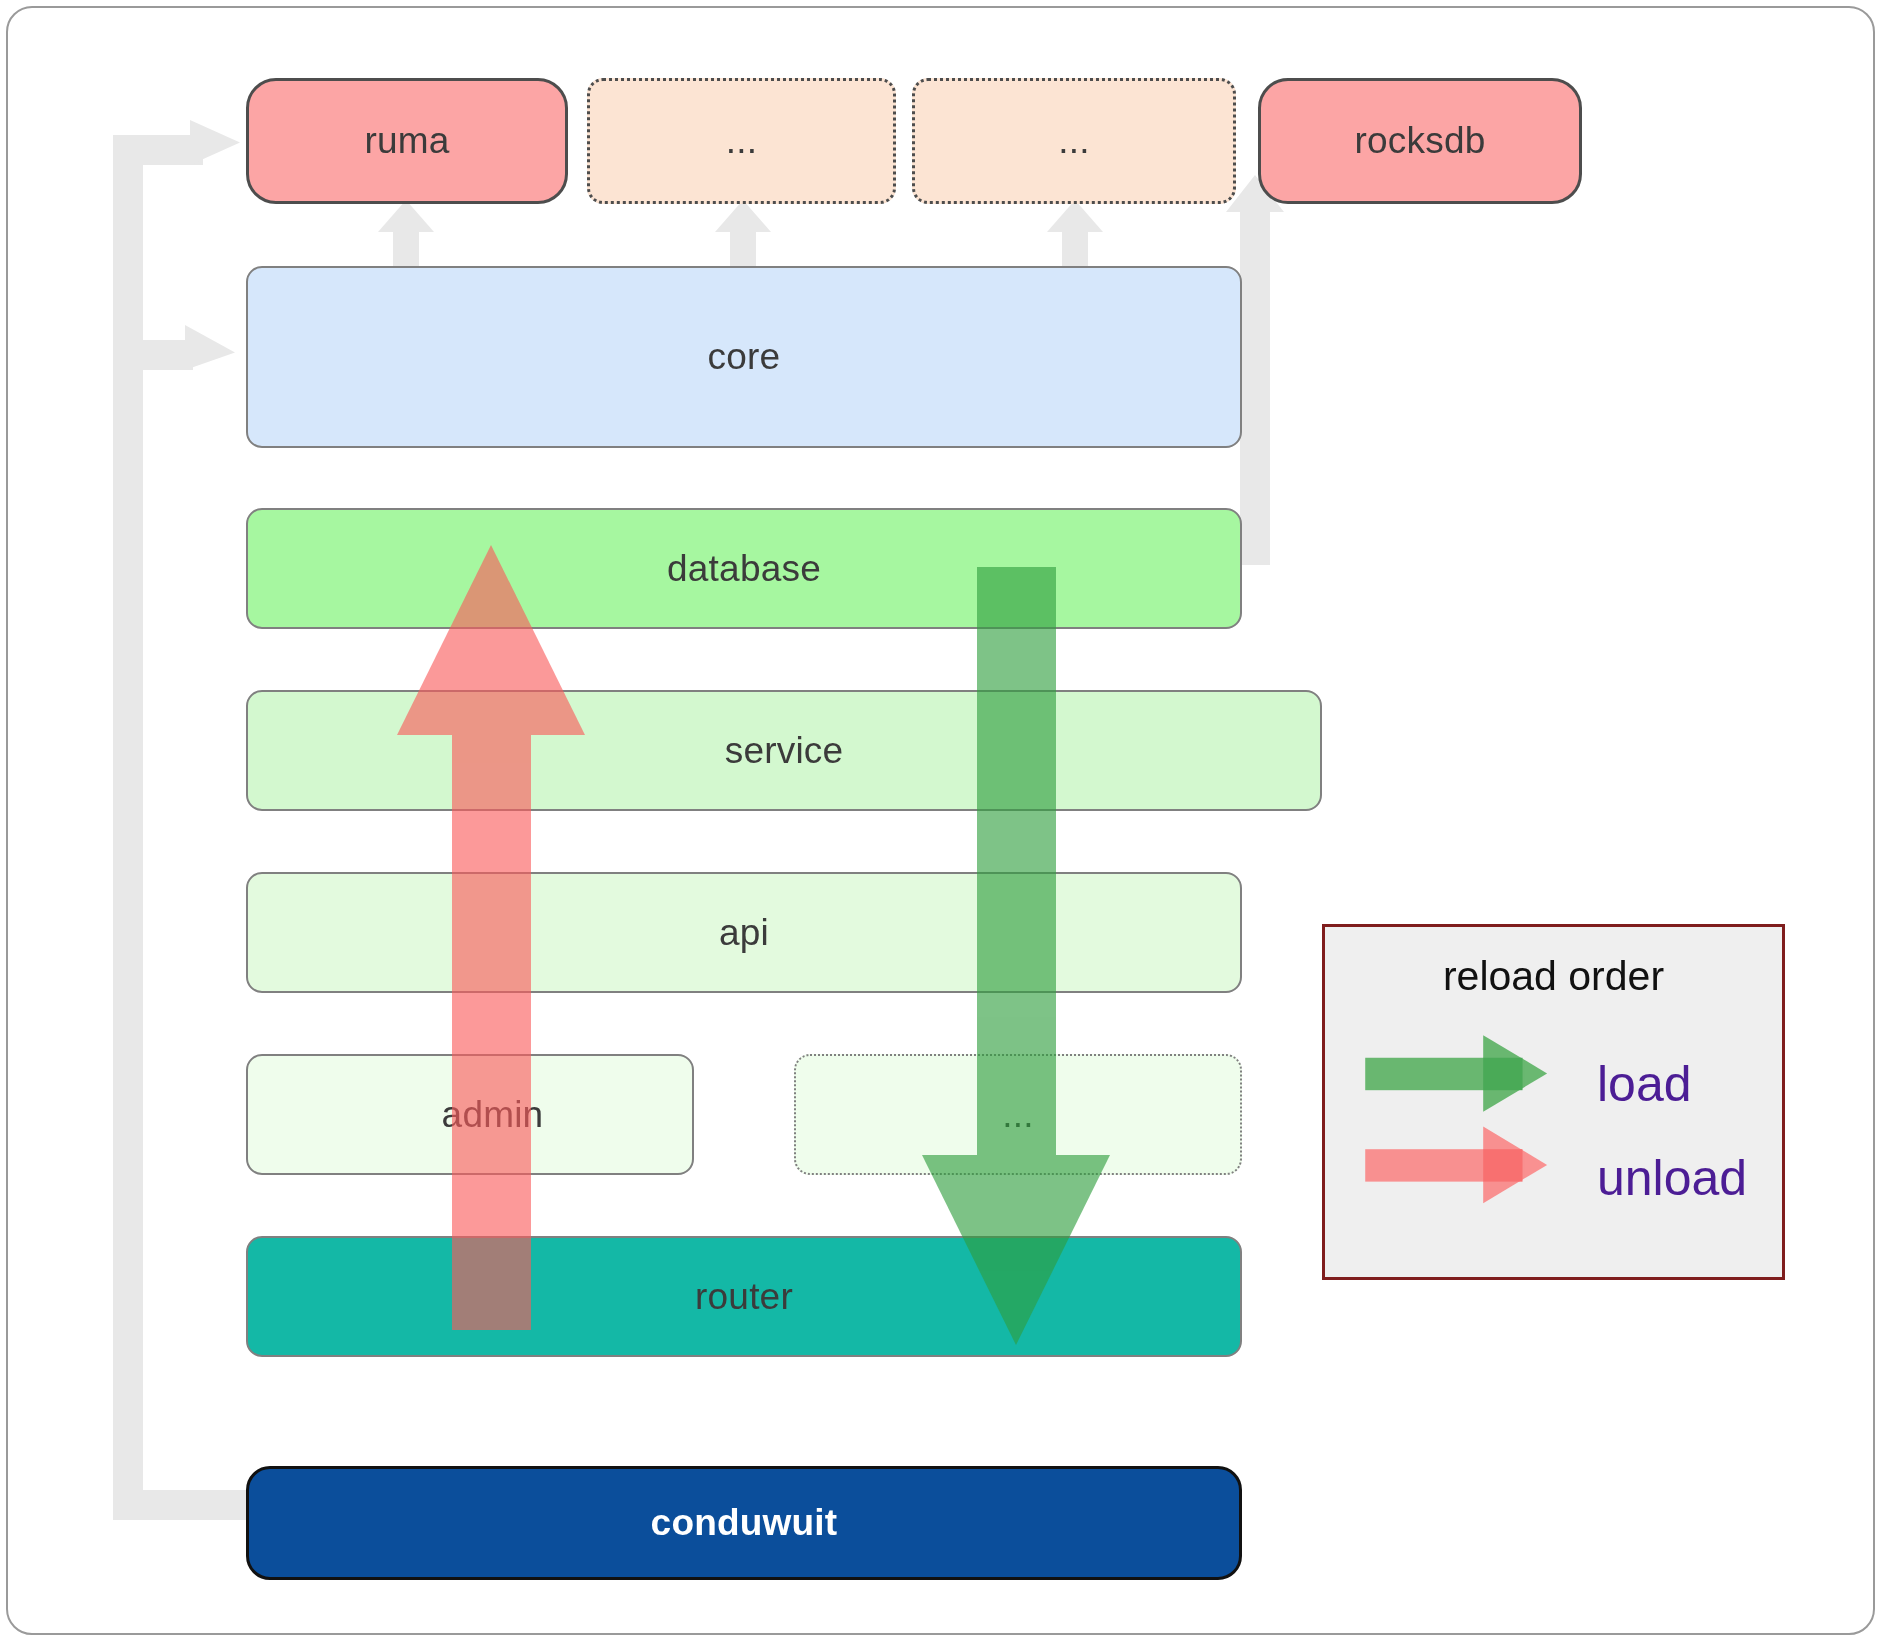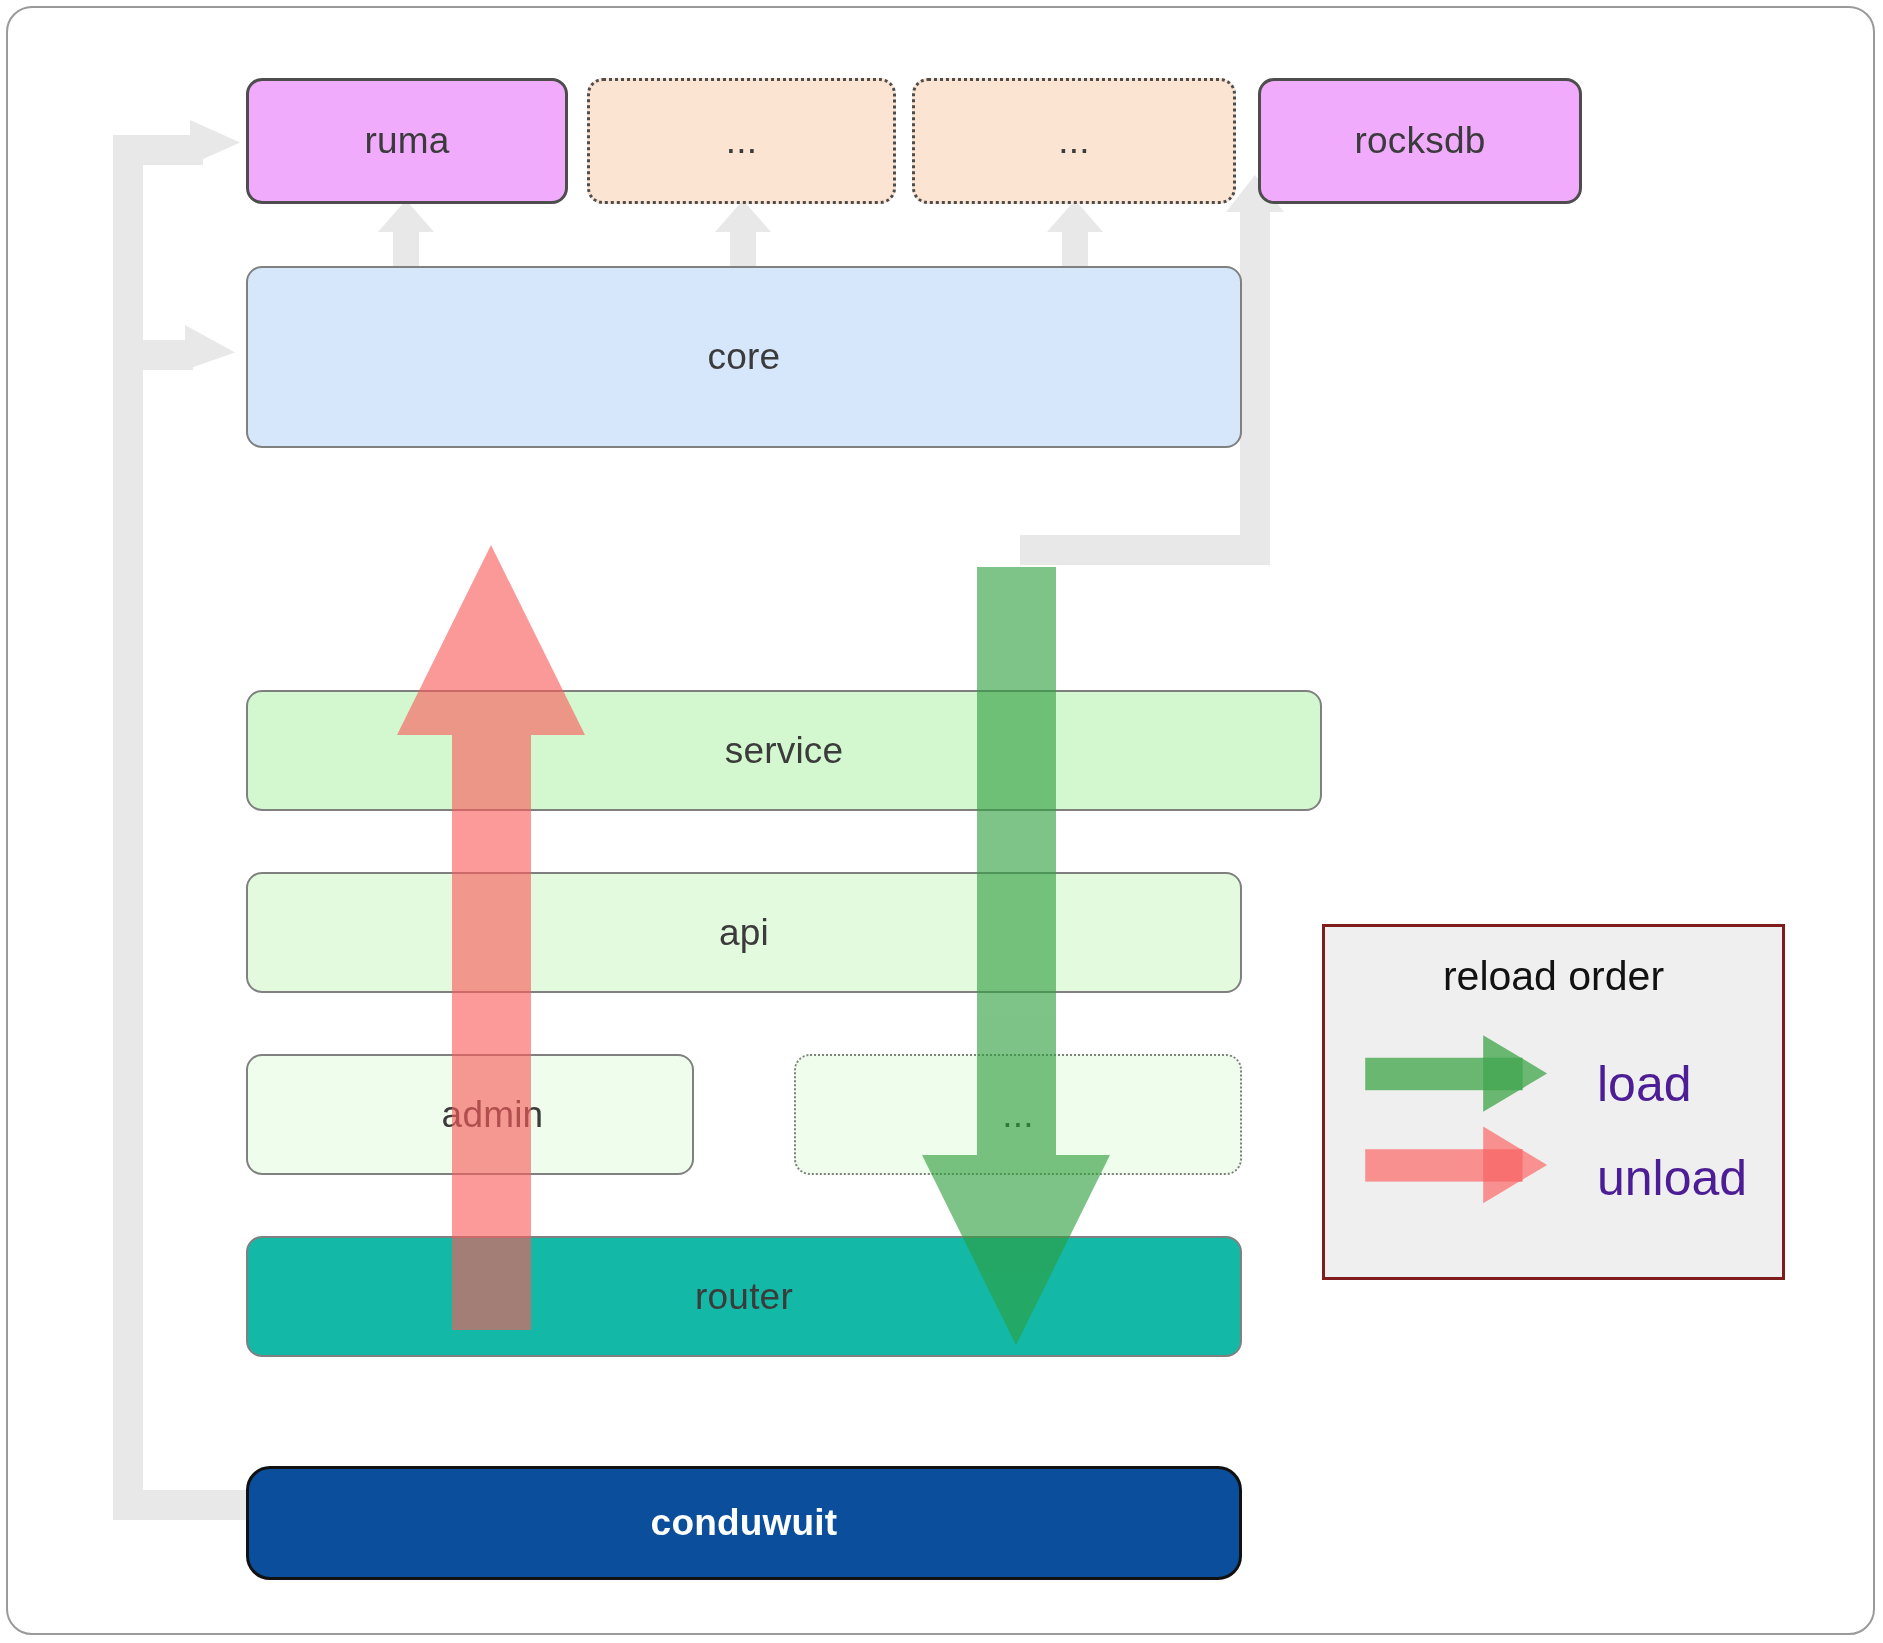--- a/index.html
+++ b/index.html
@@ -35,23 +35,23 @@
     display: flex;
     align-items: center;
     justify-content: center;
     border-radius: 14px;
     color: #3b3b3b;
     font-size: 37px;
     font-weight: 400;
     letter-spacing: 0.2px;
   }
   .node.dep {
-    background: #f0abfc;
+    background: #fca5a5;
     border: 3px solid #4d4d4d;
-    border-radius: 16px;
+    border-radius: 30px;
   }
   .node.dep-dotted {
     background: #fce4d3;
     border: 3px dotted #4d4d4d;
     border-radius: 16px;
   }
   .node.layer {
     border: 2px solid #808080;
     border-radius: 16px;
   }
@@ -169,20 +169,23 @@
   </div>
 
   <div class="node dep" style="left:1258px; top:78px; width:324px; height:126px;">
     <span>rocksdb</span>
   </div>
 
   <div class="node layer" style="left:246px; top:266px; width:996px; height:182px; background:#d6e7fb;text-align:center;">
     <span>core</span>
   </div>
 
+  <div class="node layer" style="left:246px; top:508px; width:996px; height:121px; background:#a6f7a0;">
+    <span>database</span>
+  </div>
 
   <div class="node layer" style="left:246px; top:690px; width:1076px; height:121px; background:#d3f8cf;">
     <span>service</span>
   </div>
 
   <div class="node layer" style="left:246px; top:872px; width:996px; height:121px; background:#e3fade;">
     <span>api</span>
   </div>
 
   <div class="node layer" style="left:246px; top:1054px; width:448px; height:121px; background:#effdec;padding-left:45px;">

